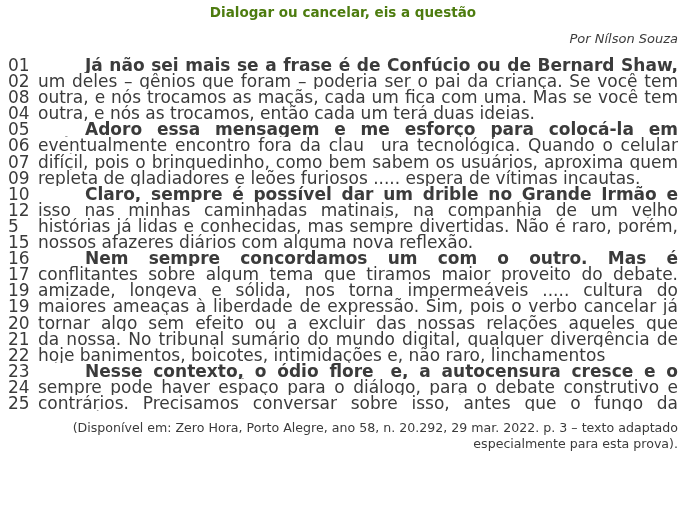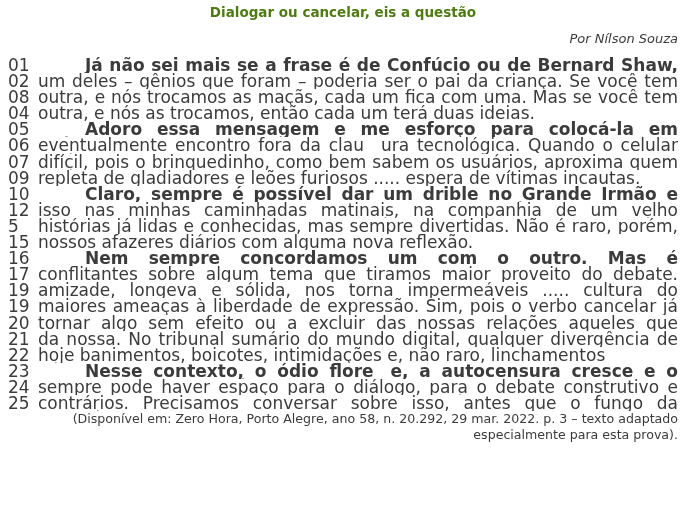--- a/index.html
+++ b/index.html
@@ -55,20 +55,21 @@
   }
   .txt.justify {
     text-align: justify;
     text-align-last: justify;
   }
   .txt.indent {
     text-indent: 47px;
     font-weight: bold;
   }
   .footer {
+    margin-top: 9px;
     text-align: right;
     font-size: 12.6px;
     line-height: 16px;
   }
 </style>
 </head>
 <body>
 
 <div class="page">
   <h1 class="title">Dialogar ou cancelar, eis a questão</h1>

